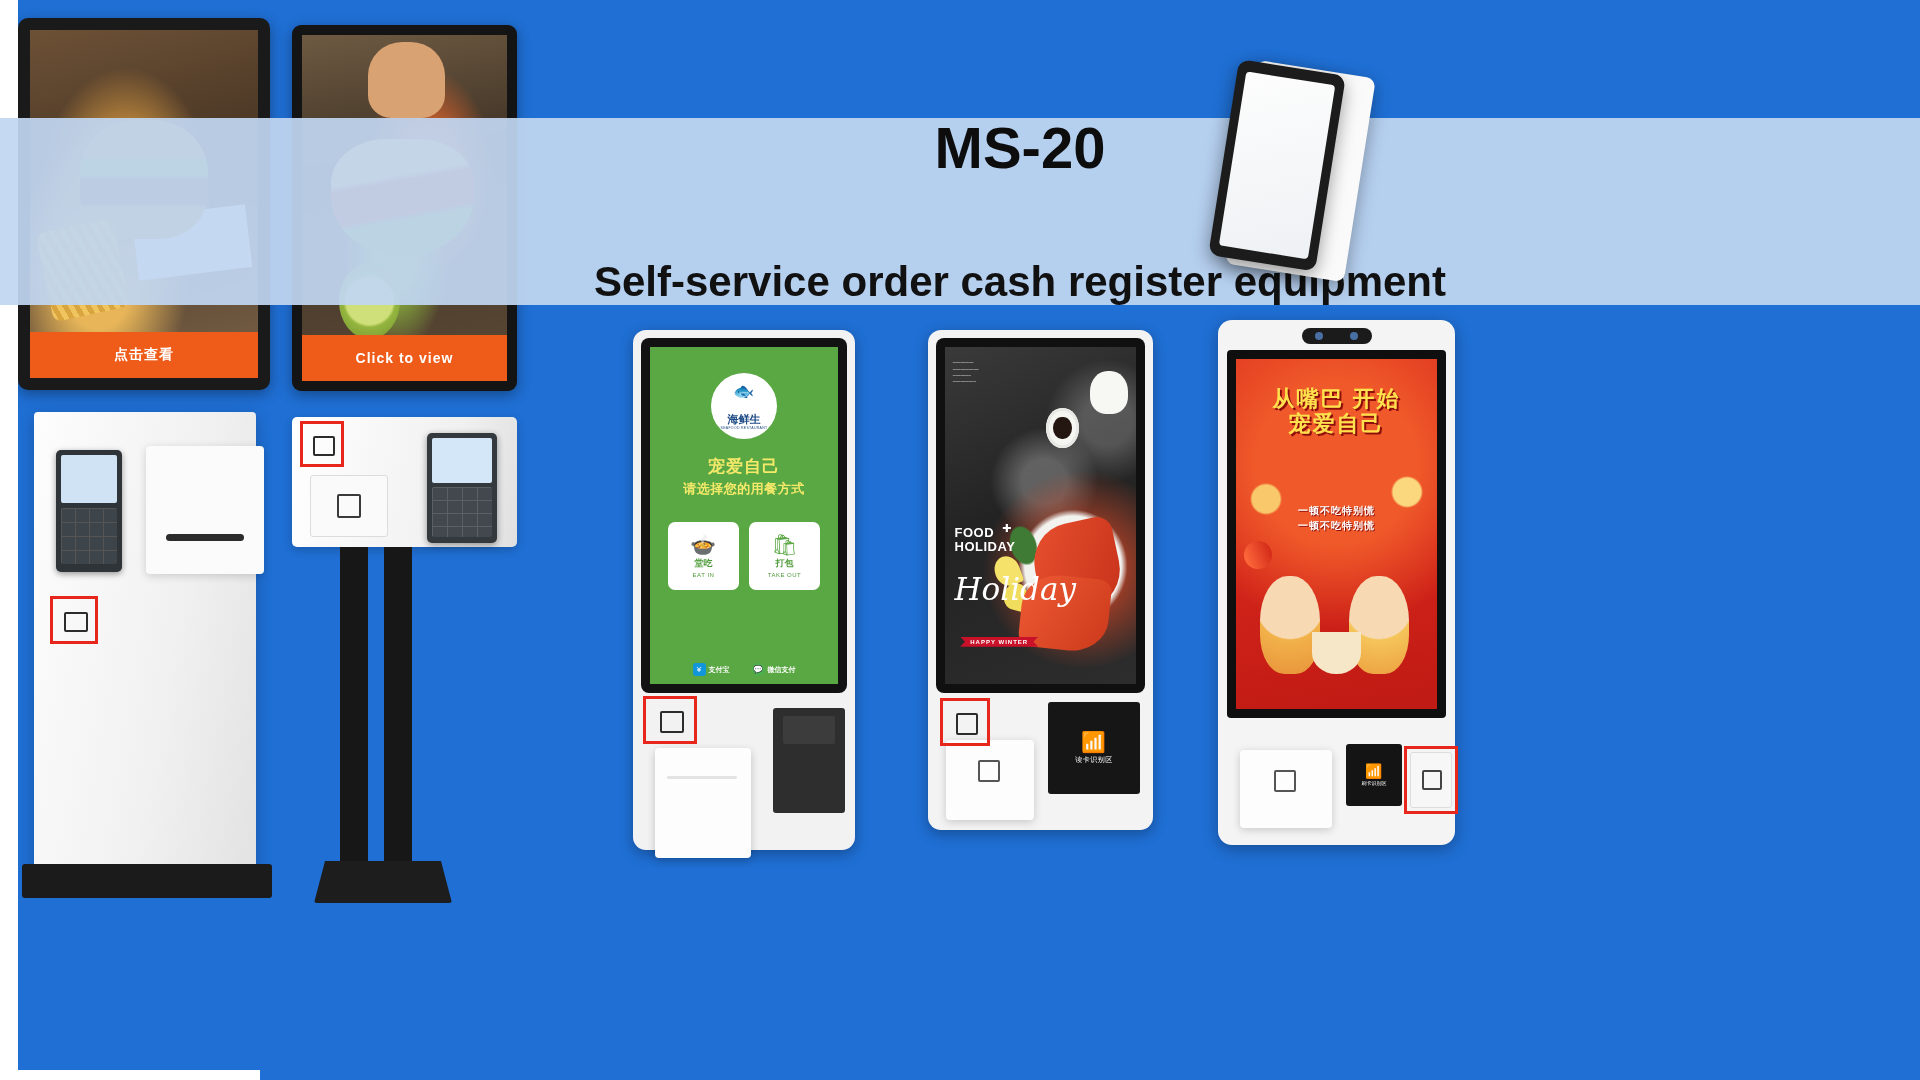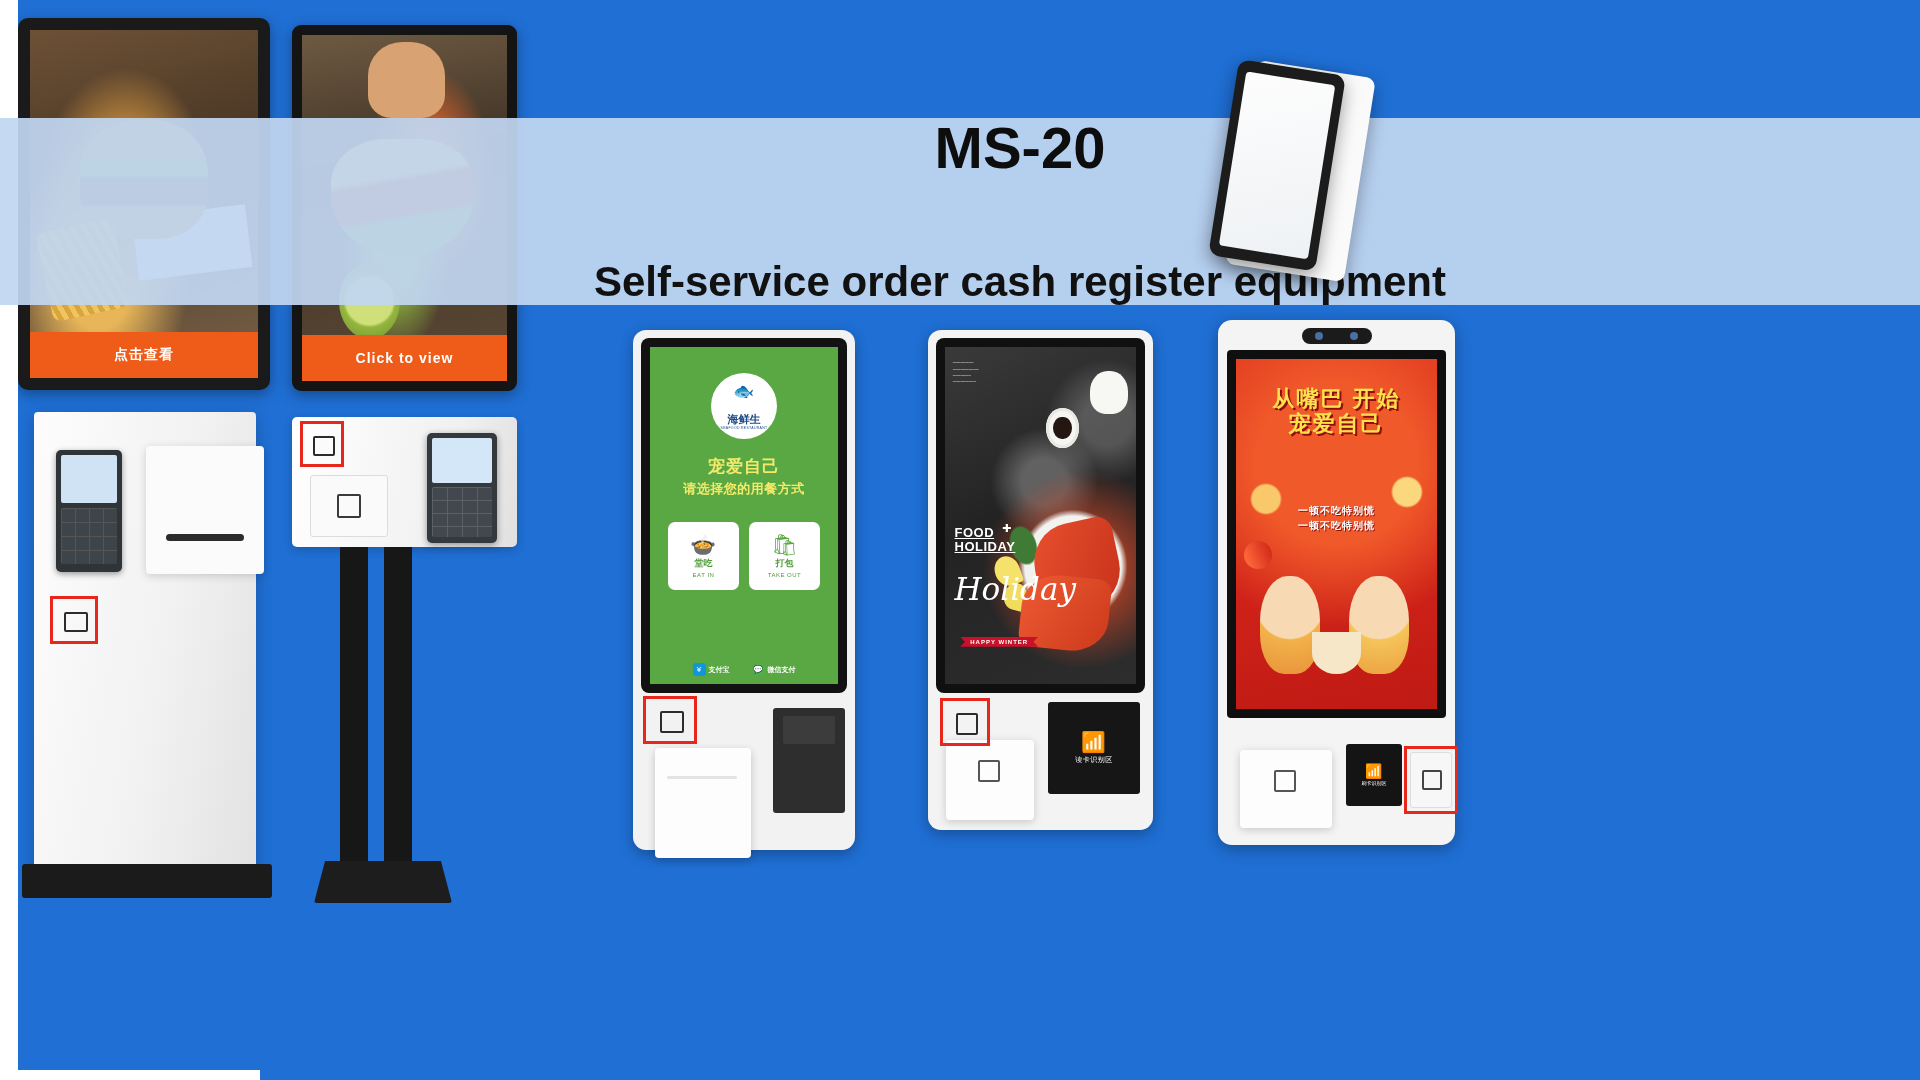--- a/index.html
+++ b/index.html
@@ -168,21 +168,21 @@
   .sf .lemon1 { position:absolute; left:26%; top:62%; width:13%; height:9%;
                 background:#f4e26a; border-radius:50% 50% 12% 50%; transform:rotate(-20deg);}
   .sf .lemon2 { position:absolute; left:31%; top:70%; width:12%; height:8%;
                 background:#f0dc5d; border-radius:50% 50% 12% 50%; transform:rotate(14deg);}
   .sf .herb { position:absolute; left:33%; top:52%; width:16%; height:14%;
               background:radial-gradient(ellipse at 50% 50%,#3f7b35 0 55%,transparent 62%);
               transform:rotate(-18deg);}
   .sf .tinytext { position:absolute; left:4%; top:4%; width:40%;
                   font-size:2.6px; color:#9a9a9a; line-height:2.4; }
   .sf .food { position:absolute; left:5%; top:53%; font-size:13px; color:#fff;
-              font-weight:bold; letter-spacing:.5px; line-height:1.08;text-decoration:underline; }
+              font-weight:bold; letter-spacing:.5px; line-height:1.08; }
   .sf .spark { position:absolute; left:30%; top:52%; color:#fff; font-size:11px; }
   .sf .script { position:absolute; left:5%; top:68%; font-family:"DejaVu Serif", serif;
                 font-style:italic; font-size:31px; color:#fff; line-height:.9; }
   .sf .ribbon { position:absolute; left:8%; top:86%; padding:2px 10px; background:#c9122a;
                 color:#fff; font-size:6px; letter-spacing:1px; font-weight:bold;
                 clip-path:polygon(0 0,100% 0,94% 50%,100% 100%,0 100%,6% 50%); }
 
   
   #k5 { position:absolute; left:1218px; top:320px; width:237px; height:525px; }
   #k5 .frame { position:absolute; inset:0; background:#f4f4f4; border-radius:14px;

